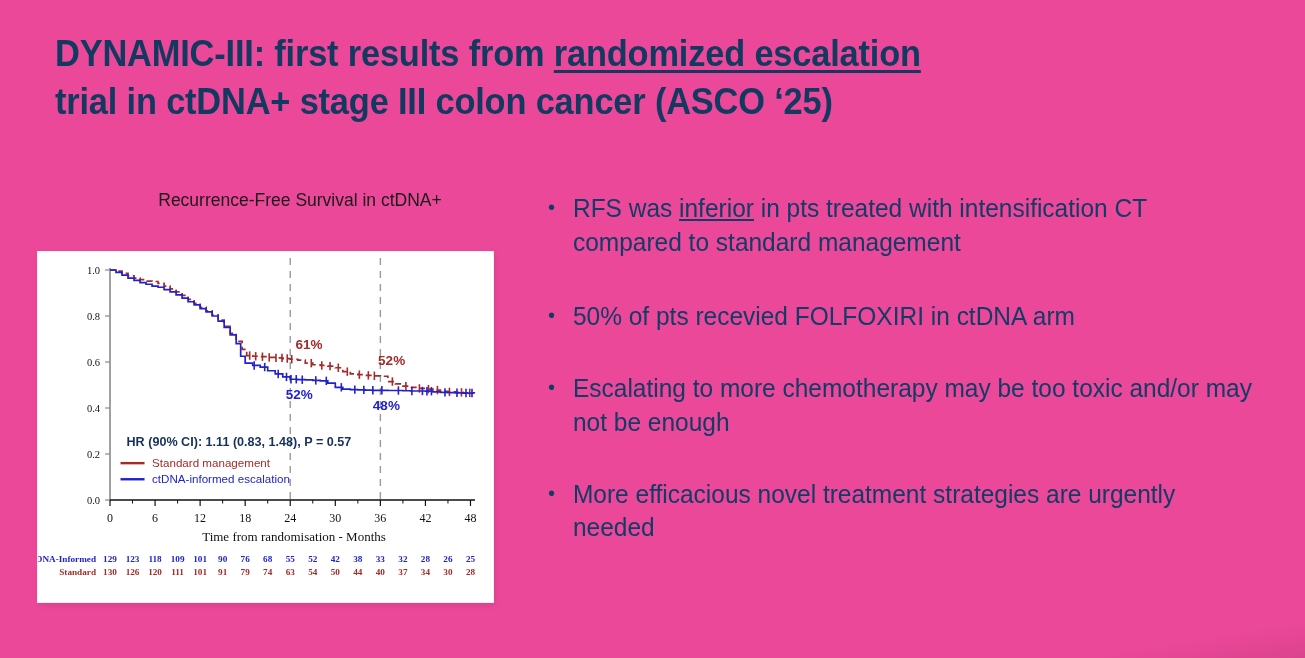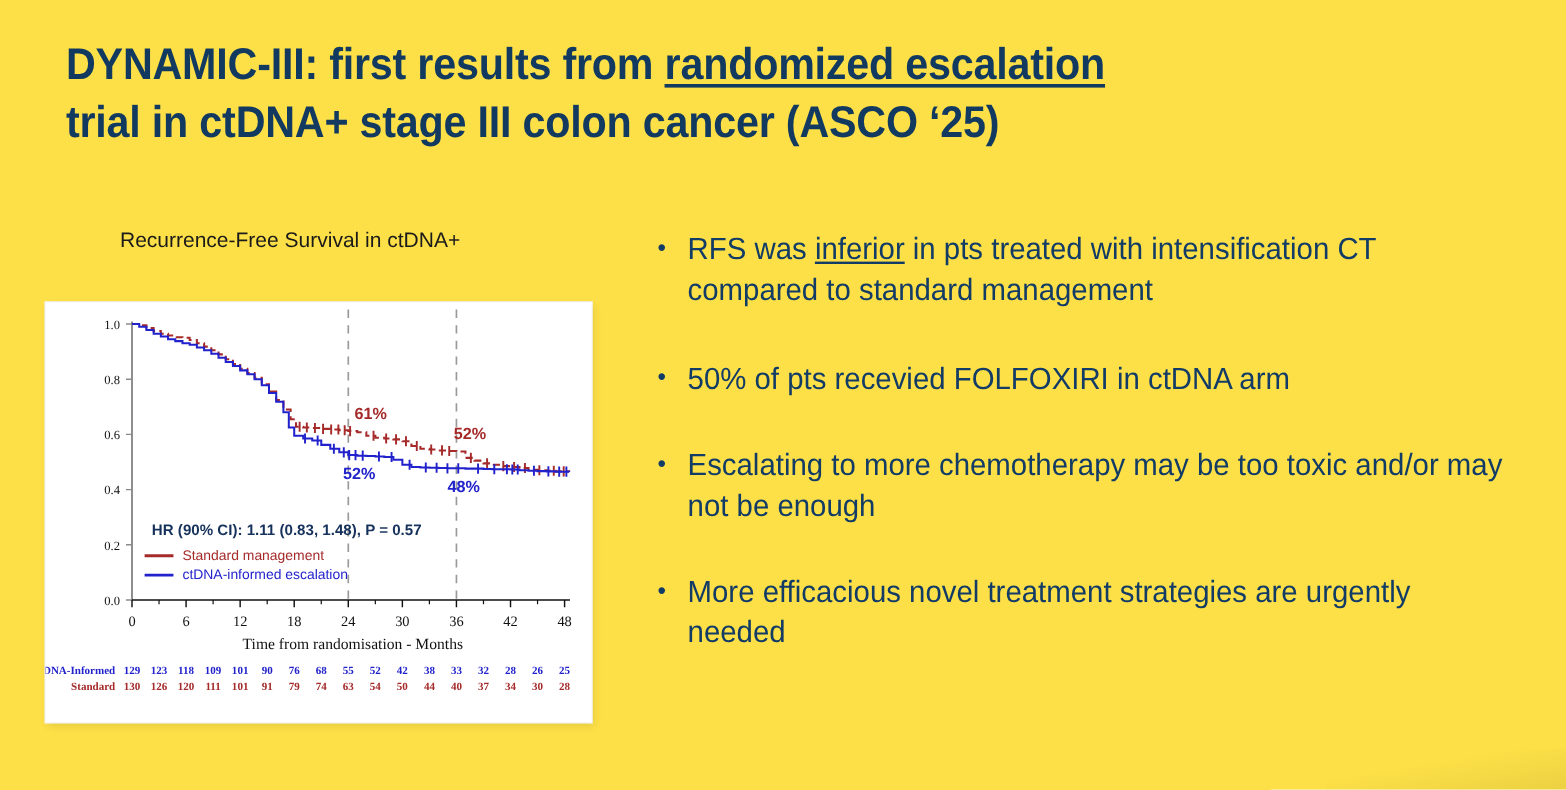--- a/index.html
+++ b/index.html
@@ -1,34 +1,34 @@
 <!DOCTYPE html>
 <html><head>
 <meta charset="utf-8">
 <style>
   html,body{margin:0;padding:0;}
   body{
     width:1305px;height:658px;background:#ffffff;overflow:hidden;position:relative;
     font-family:"Liberation Sans", sans-serif;
   }
-  #slide{position:absolute;inset:0;background:#fde047;}
+  #slide{position:absolute;inset:0;background:#ec4899;}
 
   
   .title{
     position:absolute;left:55px;top:30px;width:1000px;
     color:#12395f;font-weight:bold;font-size:37px;line-height:1.29;
     letter-spacing:-0.2px;font-family:"Liberation Sans", sans-serif;
     transform:scaleX(.93);transform-origin:left top;
   }
   .title .u{text-decoration:underline;text-underline-offset:4px;text-decoration-thickness:3px;}
 
   
   .chart-wrap{position:absolute;left:38px;top:190px;width:460px;height:420px;}
   .chart-caption{
-    position:absolute;left:62px;top:0px;width:400px;
+    position:absolute;left:62px;top:0px;width:400px;text-align:center;
     font-size:17.5px;color:#1a1a1a;font-family:"Liberation Sans", sans-serif;
   }
   .chart-panel{
     position:absolute;left:0px;top:62px;width:455px;height:350px;
     background:#ffffff;box-shadow:0 0 0 1px #f2f2f2, 2px 3px 7px rgba(0,0,0,.10);
   }
   .plot{position:absolute;left:0;top:0;width:455px;height:350px;}
   svg{display:block;}
 
   

